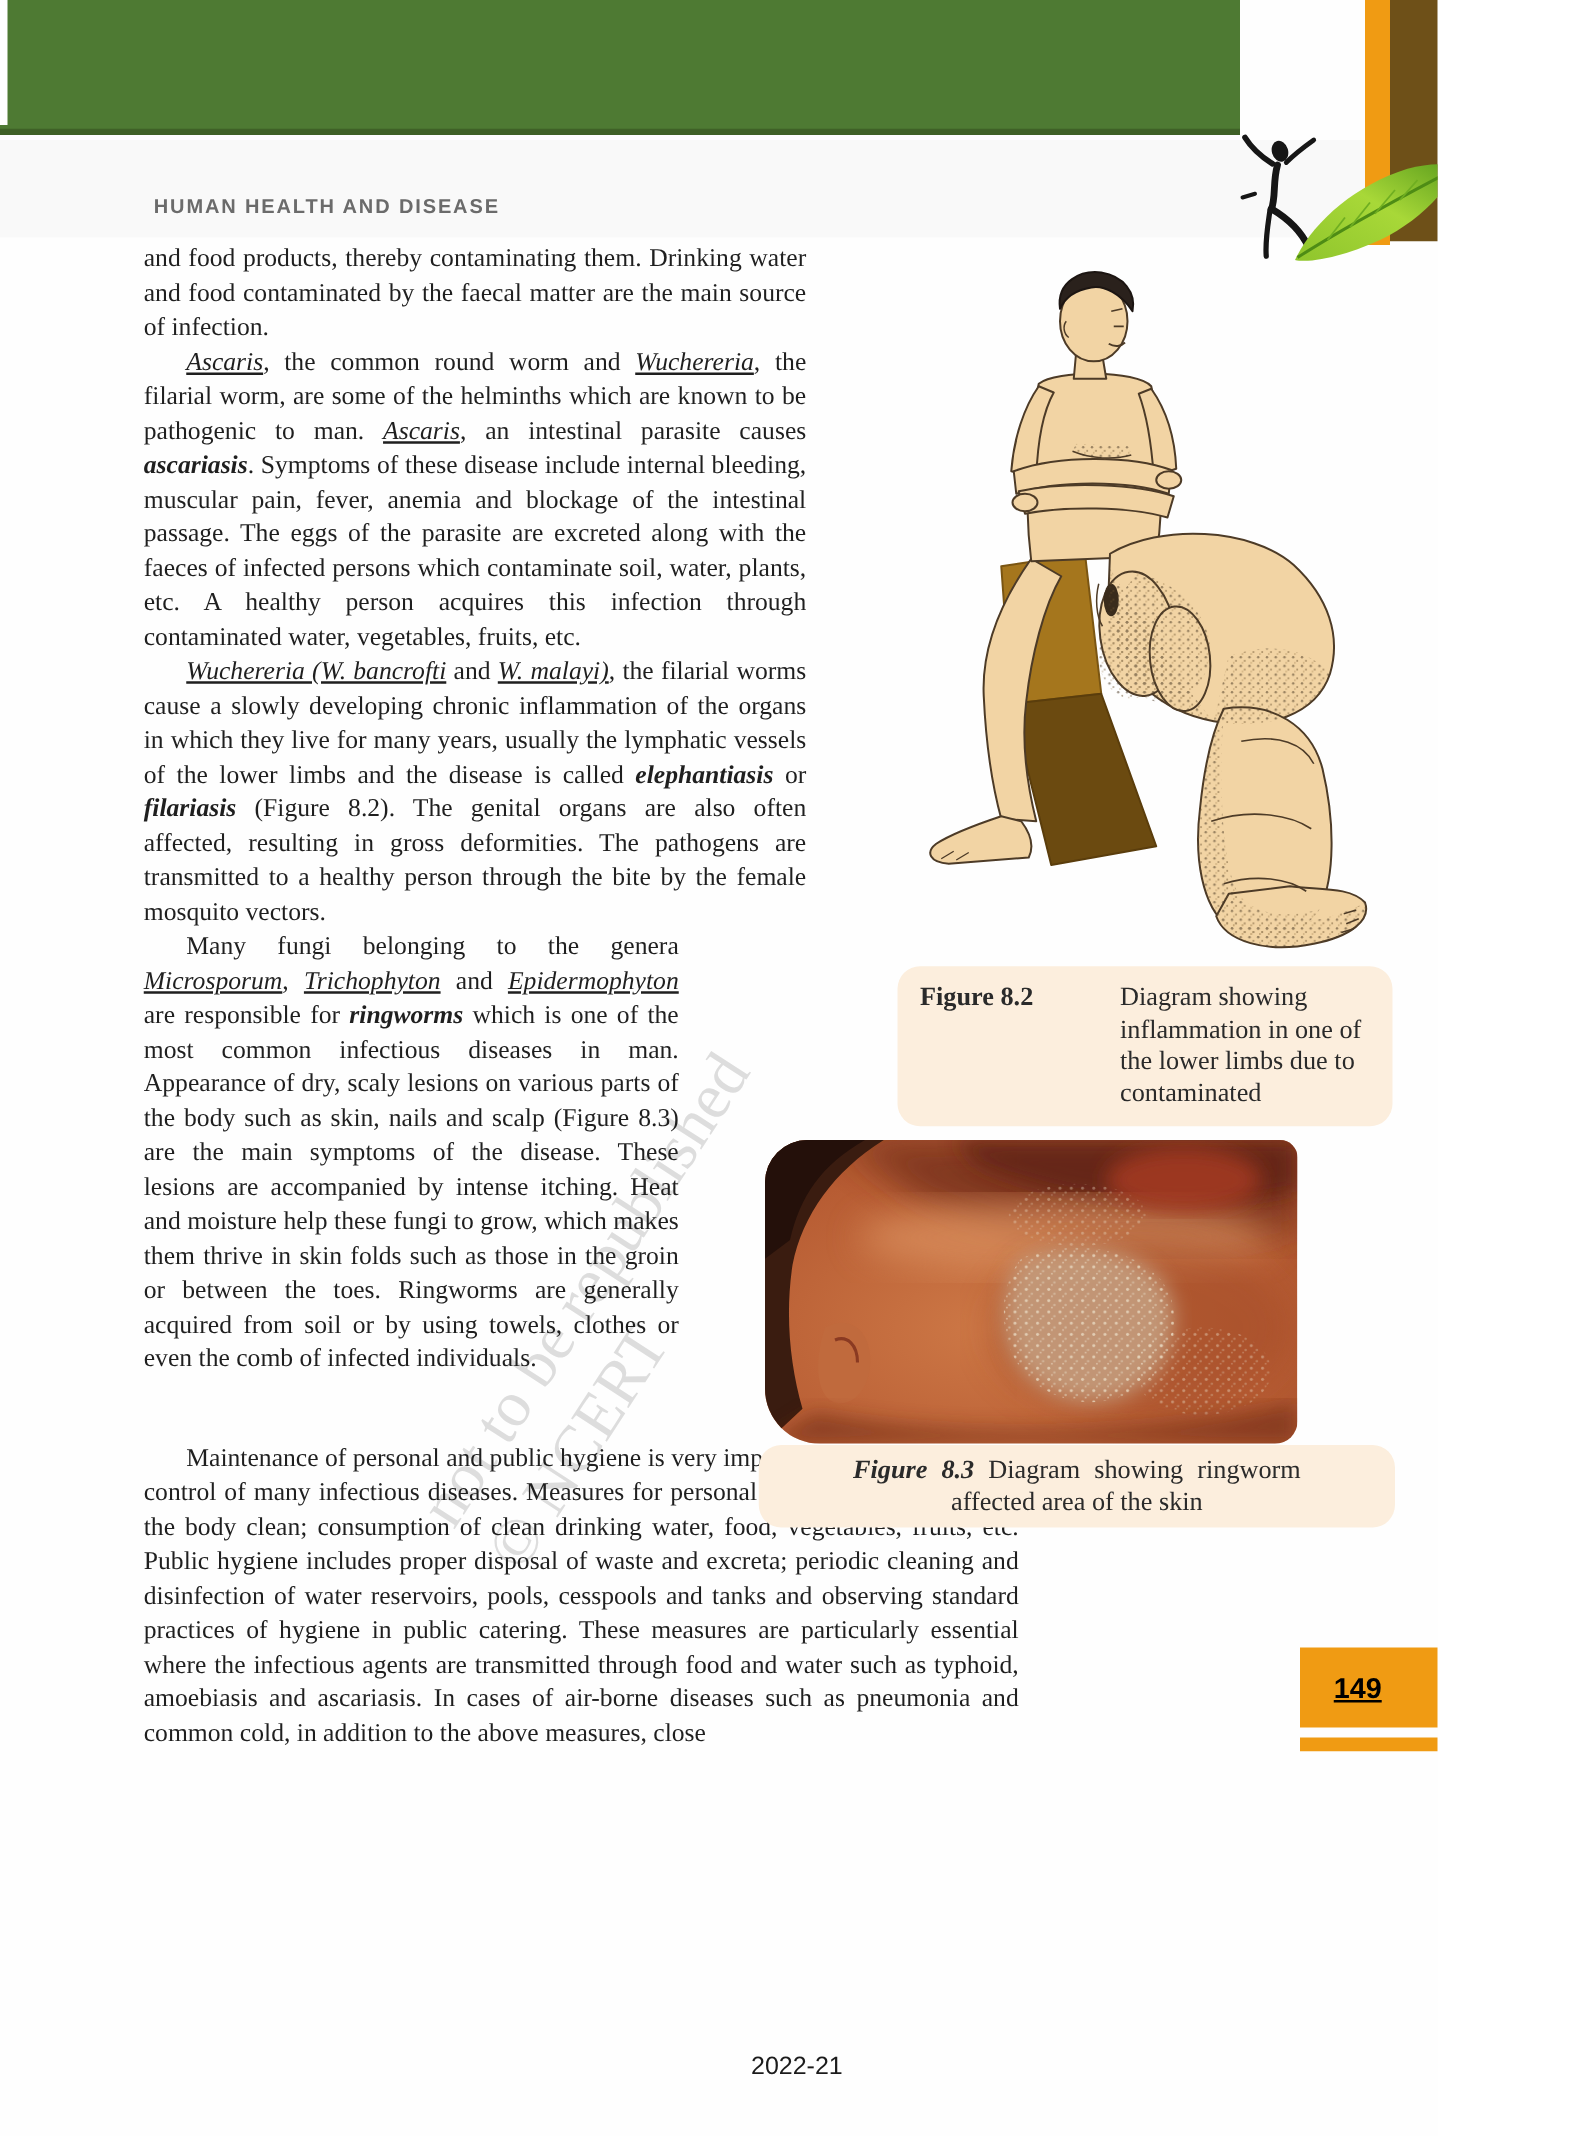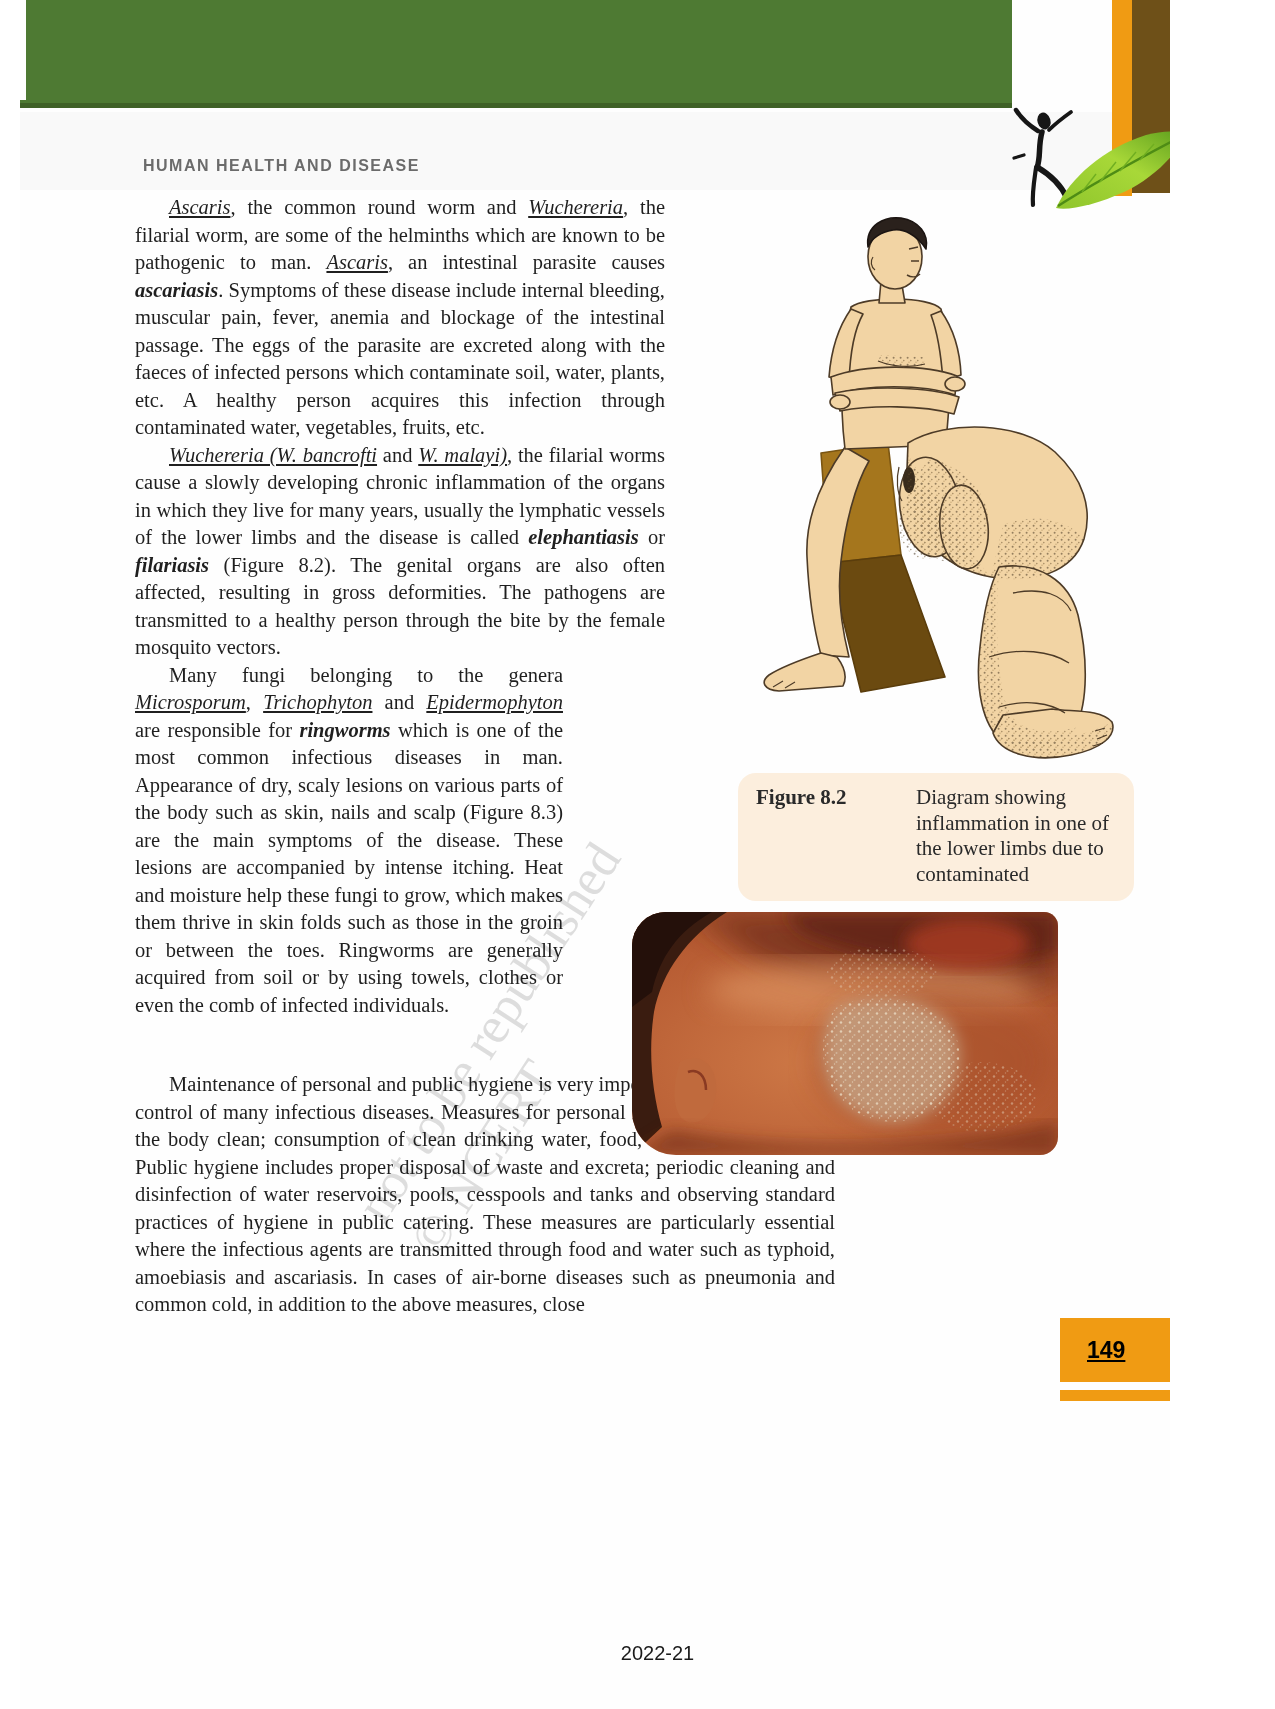--- a/index.html
+++ b/index.html
@@ -1,17 +1,17 @@
 <!DOCTYPE html>
 <html><head>
 <meta charset="utf-8">
 <style>
   html,body{margin:0;padding:0;background:#ffffff;}
   #page{position:relative;width:1150px;height:1709px;background:#fefefe;overflow:hidden;
-        font-family:"Liberation Serif","DejaVu Serif",serif;color:#1f1f1f;margin-left:20px;}
+        font-family:"Liberation Serif","DejaVu Serif",serif;color:#1f1f1f;}
 
   
   .green-band{position:absolute;left:0;top:0;width:992px;height:103px;background:#4e7a33;border-bottom:5px solid #3f6127;}
   .green-notch{position:absolute;left:0;top:0;width:6px;height:100px;background:#ffffff;}
   .orange-stripe{position:absolute;left:1092px;top:0;width:20px;height:196px;background:#f09b13;}
   .brown-block{position:absolute;left:1112px;top:0;width:163px;height:193px;background:#6e5018;}
   .brown-notch{position:absolute;right:0;top:0;width:37px;height:30px;background:#ffffff;}
   .brown-notch-line{position:absolute;right:0;top:33px;width:42px;height:3px;background:#ffffff;}
   .scan-strip{position:absolute;left:0;top:112px;width:1275px;height:78px;background:rgba(0,0,0,0.02);}
   .dancer{position:absolute;left:988px;top:100px;width:75px;height:112px;}
@@ -103,20 +103,21 @@
   </svg>
 
   <div class="page-header">HUMAN HEALTH AND DISEASE</div>
 
   <div class="watermark">
     <div>not to be republished</div>
     <div>© NCERT</div>
   </div>
 
   <div id="article">
+      <p class="w-full"><span>and food products, thereby contaminating them. Drinking water and food contaminated by the faecal matter are the main source of infection.</span></p>
       <p class="indent w-full"><span class="it">Ascaris</span><span>, the common round worm and </span><span class="it">Wuchereria</span><span>, the filarial worm, are some of the helminths which are known to be pathogenic to man. </span><span class="it">Ascaris</span><span>, an intestinal parasite causes </span><span class="bd">ascariasis</span><span>. Symptoms of these disease include internal bleeding, muscular pain, fever, anemia and blockage of the intestinal passage. The eggs of the parasite are excreted along with the faeces of infected persons which contaminate soil, water, plants, etc. A healthy person acquires this infection through contaminated water, vegetables, fruits, etc.</span></p>
       <p class="indent w-full"><span class="it">Wuchereria (W. bancrofti</span><span> and </span><span class="it">W. malayi)</span><span>, the filarial worms cause a slowly developing chronic inflammation of the organs in which they live for many years, usually the lymphatic vessels of the lower limbs and the disease is called </span><span class="bd">elephantiasis</span><span> or </span><span class="bd">filariasis</span><span> (Figure 8.2). The genital organs are also often affected, resulting in gross deformities. The pathogens are transmitted to a healthy person through the bite by the female mosquito vectors.</span></p>
       <p class="indent w-narrow"><span>Many fungi belonging to the genera </span><span class="it">Microsporum</span><span>, </span><span class="it">Trichophyton</span><span> and </span><span class="it">Epidermophyton</span><span> are responsible for </span><span class="bd">ringworms</span><span> which is one of the most common infectious diseases in man. Appearance of dry, scaly lesions on various parts of the body such as skin, nails and scalp (Figure 8.3) are the main symptoms of the disease.  These lesions are accompanied by intense itching. Heat and moisture help these fungi to grow, which makes them thrive in skin folds such as those in the groin or between the toes. Ringworms are generally acquired from soil or by using towels, clothes or even the comb of infected individuals.</span></p>
       <p class="indent w-wide"><span>Maintenance of personal and public hygiene is very important for prevention and control of many infectious diseases. Measures for personal hygiene include keeping the body clean; consumption of clean drinking water, food, vegetables, fruits, etc. Public hygiene includes proper disposal of waste and excreta; periodic cleaning and disinfection of water reservoirs, pools, cesspools and tanks and observing standard practices of hygiene in public catering. These measures are particularly essential where the infectious agents are transmitted through food and water such as typhoid, amoebiasis and ascariasis. In cases of air-borne diseases such as pneumonia and common cold, in addition to the above measures, close</span></p>
     </div>
 
   <svg class="fig82-art" viewBox="0 0 435 578">
     <defs>
       <pattern id="stip" width="7" height="7" patternUnits="userSpaceOnUse">
         <circle cx="1.6" cy="1.8" r="1" fill="#4a3a26"></circle>
@@ -220,20 +221,24 @@
 
       <path d="M205,95 C240,80 285,85 310,105 C330,122 332,150 320,175 C308,200 275,215 245,208 C215,201 196,180 192,150 C189,128 194,108 205,95 Z" fill="#c49c7d" opacity="0.9" filter="url(#b8)"></path>
       <path d="M205,95 C240,80 285,85 310,105 C330,122 332,150 320,175 C308,200 275,215 245,208 C215,201 196,180 192,150 C189,128 194,108 205,95 Z" fill="url(#scale)"></path>
       <ellipse cx="350" cy="185" rx="55" ry="35" fill="url(#scale)" opacity="0.55"></ellipse>
       <ellipse cx="250" cy="60" rx="55" ry="25" fill="url(#scale)" opacity="0.5"></ellipse>
 
       <path d="M0,243 H426 V210 C300,238 140,238 40,218 Z" fill="#6e2a18" opacity="0.6" filter="url(#b8)"></path>
     </svg>
   </div>
 
+  <div class="fig-caption fig83-caption">
+    <div class="line1"><span class="bd">Figure 8.3</span> <span>Diagram showing ringworm</span></div>
+    <div class="line2">affected area of the skin</div>
+  </div>
 
   <div class="page-badge">
     <div class="num">149</div>
   </div>
   <div class="page-badge-strip"></div>
 
   <div class="page-footer">2022-21</div>
 
 </div>
 

